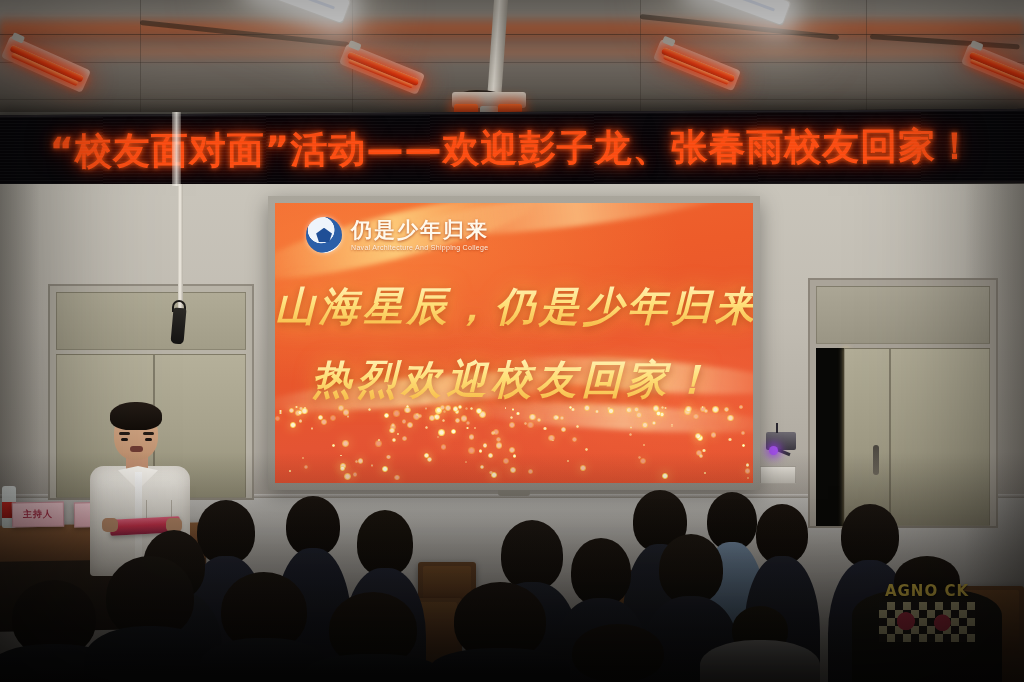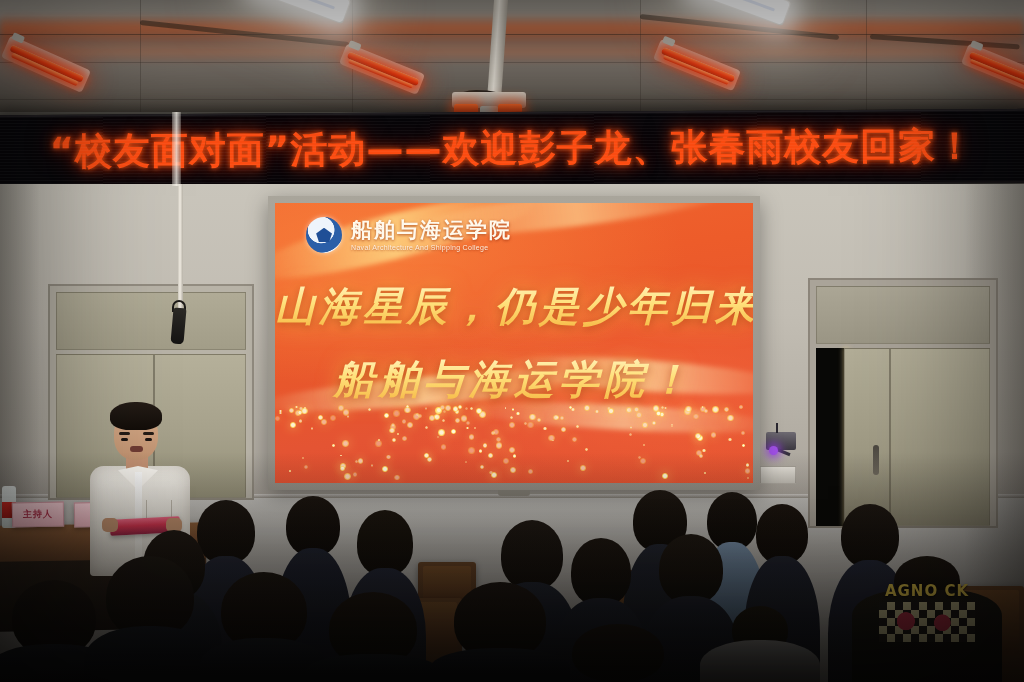--- a/index.html
+++ b/index.html
@@ -589,28 +589,28 @@
 
       <div class="ribbon r1"></div>
       <div class="ribbon r2"></div>
       <div class="ribbon r3"></div>
       <div class="ribbon r4"></div>
       <div class="ribbon r5"></div>
 
       <div class="slide-logo">
         <div class="emblem"></div>
         <div class="logo-text">
-          <div class="logo-cn">船舶与海运学院</div>
+          <div class="logo-cn">仍是少年归来</div>
           <div class="logo-en">Naval Architecture And  Shipping College</div>
         </div>
       </div>
 
       <div class="slide-head">
         <div class="calli l1">山海星辰，仍是少年归来。</div>
-        <div class="calli l2">船舶与海运学院！</div>
+        <div class="calli l2">热烈欢迎校友回家！</div>
       </div>
 
       <div class="sparkles" id="sparkles">
           <div class="sp" style="width: 5.64382px; height: 5.64382px; left: 89.0158%; top: 19.5588%; opacity: 0.51; box-shadow: rgba(255, 214, 110, 0.85) 0px 0px 9px;"></div>
           <div class="sp" style="width: 5.13542px; height: 5.13542px; left: 9.02226%; top: 28.2832%; opacity: 0.88; box-shadow: rgba(255, 214, 110, 0.85) 0px 0px 8.2px;"></div>
           <div class="sp" style="width: 6.17726px; height: 6.17726px; left: 24.0108%; top: 37.7951%; opacity: 0.47; box-shadow: rgba(255, 214, 110, 0.85) 0px 0px 9.9px;"></div>
           <div class="sp" style="width: 6.86481px; height: 6.86481px; left: 14.4626%; top: 89.7342%; opacity: 0.75; box-shadow: rgba(255, 214, 110, 0.85) 0px 0px 11px;"></div>
           <div class="sp" style="width: 6.22624px; height: 6.22624px; left: 27.6724%; top: 35.9294%; opacity: 0.65; box-shadow: rgba(255, 214, 110, 0.85) 0px 0px 10px;"></div>
           <div class="sp" style="width: 4.17733px; height: 4.17733px; left: 24.2245%; top: 36.8476%; opacity: 0.46; box-shadow: rgba(255, 214, 110, 0.85) 0px 0px 6.7px;"></div>
           <div class="sp" style="width: 2.26571px; height: 2.26571px; left: 73.5573%; top: 21.7537%; opacity: 0.62;"></div>

